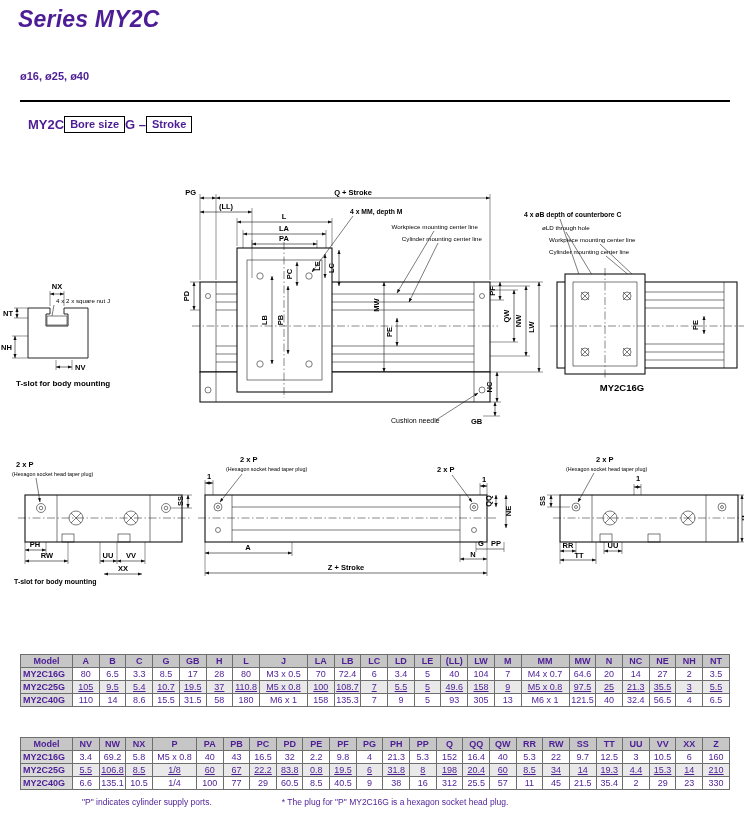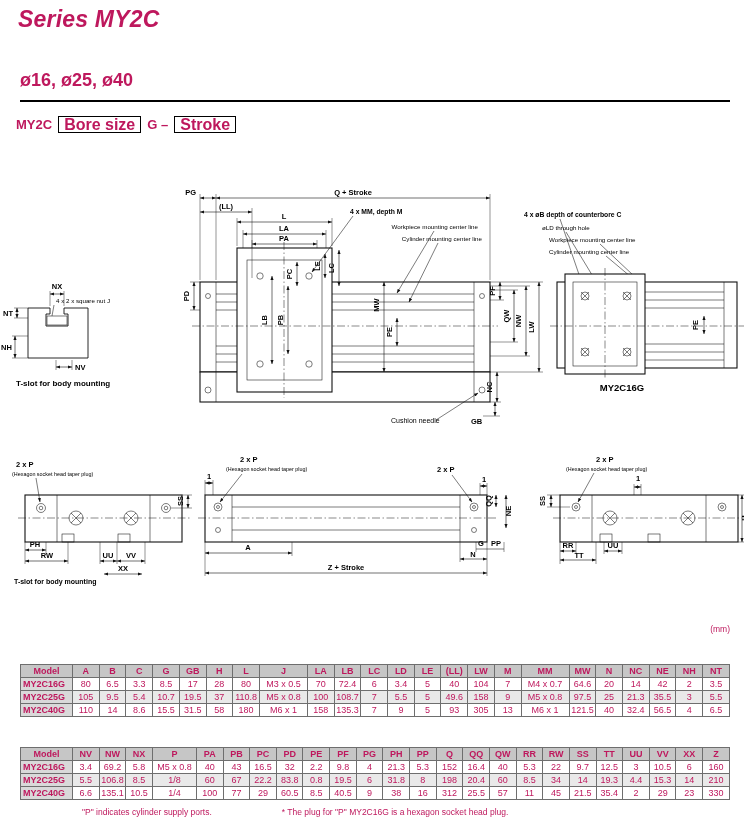--- a/index.html
+++ b/index.html
@@ -1,26 +1,26 @@
 <!DOCTYPE html>
 <html><head>
 <meta charset="utf-8">
 <style>
   * { margin:0; padding:0; box-sizing:border-box; }
   html,body { background:#fff; }
   .page { position:relative; width:744px; height:824px; background:#fff;
-          font-family:"Liberation Sans",sans-serif; color:#be185d; overflow:hidden; }
+          font-family:"Liberation Sans",sans-serif; color:#4c1d95; overflow:hidden; }
 
   .series-title { position:absolute; left:18px; top:6px; font-size:23px;
                   font-weight:bold; font-style:italic; letter-spacing:.2px; }
-  .bore-sizes { position:absolute; left:20px; top:70px; font-size:18px; font-weight:bold; }
+  .bore-sizes { position:absolute; left:20px; top:70px; font-size:11px; font-weight:bold; }
   .rule { position:absolute; left:20px; top:100px; width:710px; height:2px; background:#000; }
-  .model-designation { position:absolute; left:16px; top:116px; font-size:13px;
-                       font-weight:bold; display:flex; align-items:center; gap:6px; }
-  .md-box { border:1.5px solid #000; padding:0 5px; font-size:16px; line-height:15px; font-weight:bold; }
+  .model-designation { position:absolute; left:28px; top:116px; font-size:13px;
+                       font-weight:bold; display:flex; align-items:center; }
+  .md-box { border:1.5px solid #000; padding:0 5px; font-size:11px; line-height:15px; font-weight:bold; }
 
   .svg-top { position:absolute; left:0; top:150px; }
   .svg-bottom { position:absolute; left:0; top:450px; }
 
   svg text { font-family:"Liberation Sans",sans-serif; fill:#000; }
   .part { fill:#fff; stroke:#111; stroke-width:1.1; }
   .lnt  { stroke:#111; stroke-width:.55; fill:none; }
   .ln   { stroke:#111; stroke-width:.9; fill:none; }
   .cl   { stroke:#111; stroke-width:.5; fill:none; stroke-dasharray:8 2.5 1.5 2.5; }
   .ext  { stroke:#111; stroke-width:.45; }
@@ -37,21 +37,21 @@
   .cap8 { font-size:8px; font-weight:bold; }
   .cap7 { font-size:7px; font-weight:bold; }
 
   .tables-area { position:absolute; left:20px; top:624px; width:710px; }
   .unit-note { text-align:right; font-size:8.5px; margin-bottom:2px; }
   table.dims { width:710px; border-collapse:collapse; table-layout:fixed; margin-bottom:7px;margin-top:30px; }
   table.dims th, table.dims td { border:1px solid #6e6e6e; font-size:9px; padding:1px 1px;
         text-align:center; height:13px; overflow:hidden; white-space:nowrap; }
   table.dims th { background:#c6c6c6; font-weight:bold; }
   table.dims td.model { background:#d9d9d9; font-weight:bold; text-align:left; padding-left:2px; }
-  table.dims tr.alt td.val { background:#e9e9e9; }
+  table.dims tr.alt td.val { background:#e9e9e9;text-decoration:underline; }
   .footnotes { display:flex; font-size:8.5px; margin-top:6px; padding-left:62px; gap:70px; }
 </style>
 </head>
 <body>
 
 <div class="page">
 
   <div class="series-title">Series MY2C</div>
   <div class="bore-sizes">ø16, ø25, ø40</div>
   <div class="rule"></div>
@@ -380,21 +380,20 @@
       <line class="dimb" x1="560" y1="101" x2="576" y2="101"></line>
       <text class="d7" x="568" y="98" text-anchor="middle">RR</text>
       <line class="dimb" x1="560" y1="110" x2="596" y2="110"></line>
       <text class="d7" x="579" y="108" text-anchor="middle">TT</text>
       <line class="dimb" x1="604" y1="101" x2="622" y2="101"></line>
       <text class="d7" x="613" y="98" text-anchor="middle">UU</text>
     </g>
   </svg>
 
   <div class="tables-area">
-    <div class="unit-note">(mm)</div>
     <table class="dims">
         <thead>
           <tr>
             <th style="width: 52px;">Model</th>
             <th>A</th>
             <th>B</th>
             <th>C</th>
             <th>G</th>
             <th>GB</th>
             <th>H</th>
@@ -433,21 +432,21 @@
             <td class="val">6</td>
             <td class="val">3.4</td>
             <td class="val">5</td>
             <td class="val">40</td>
             <td class="val">104</td>
             <td class="val">7</td>
             <td class="val">M4 x 0.7</td>
             <td class="val">64.6</td>
             <td class="val">20</td>
             <td class="val">14</td>
-            <td class="val">42</td>
+            <td class="val">27</td>
             <td class="val">2</td>
             <td class="val">3.5</td>
           </tr>
           <tr class="alt">
             <td class="model">MY2C25G</td>
             <td class="val">105</td>
             <td class="val">9.5</td>
             <td class="val">5.4</td>
             <td class="val">10.7</td>
             <td class="val">19.5</td>

